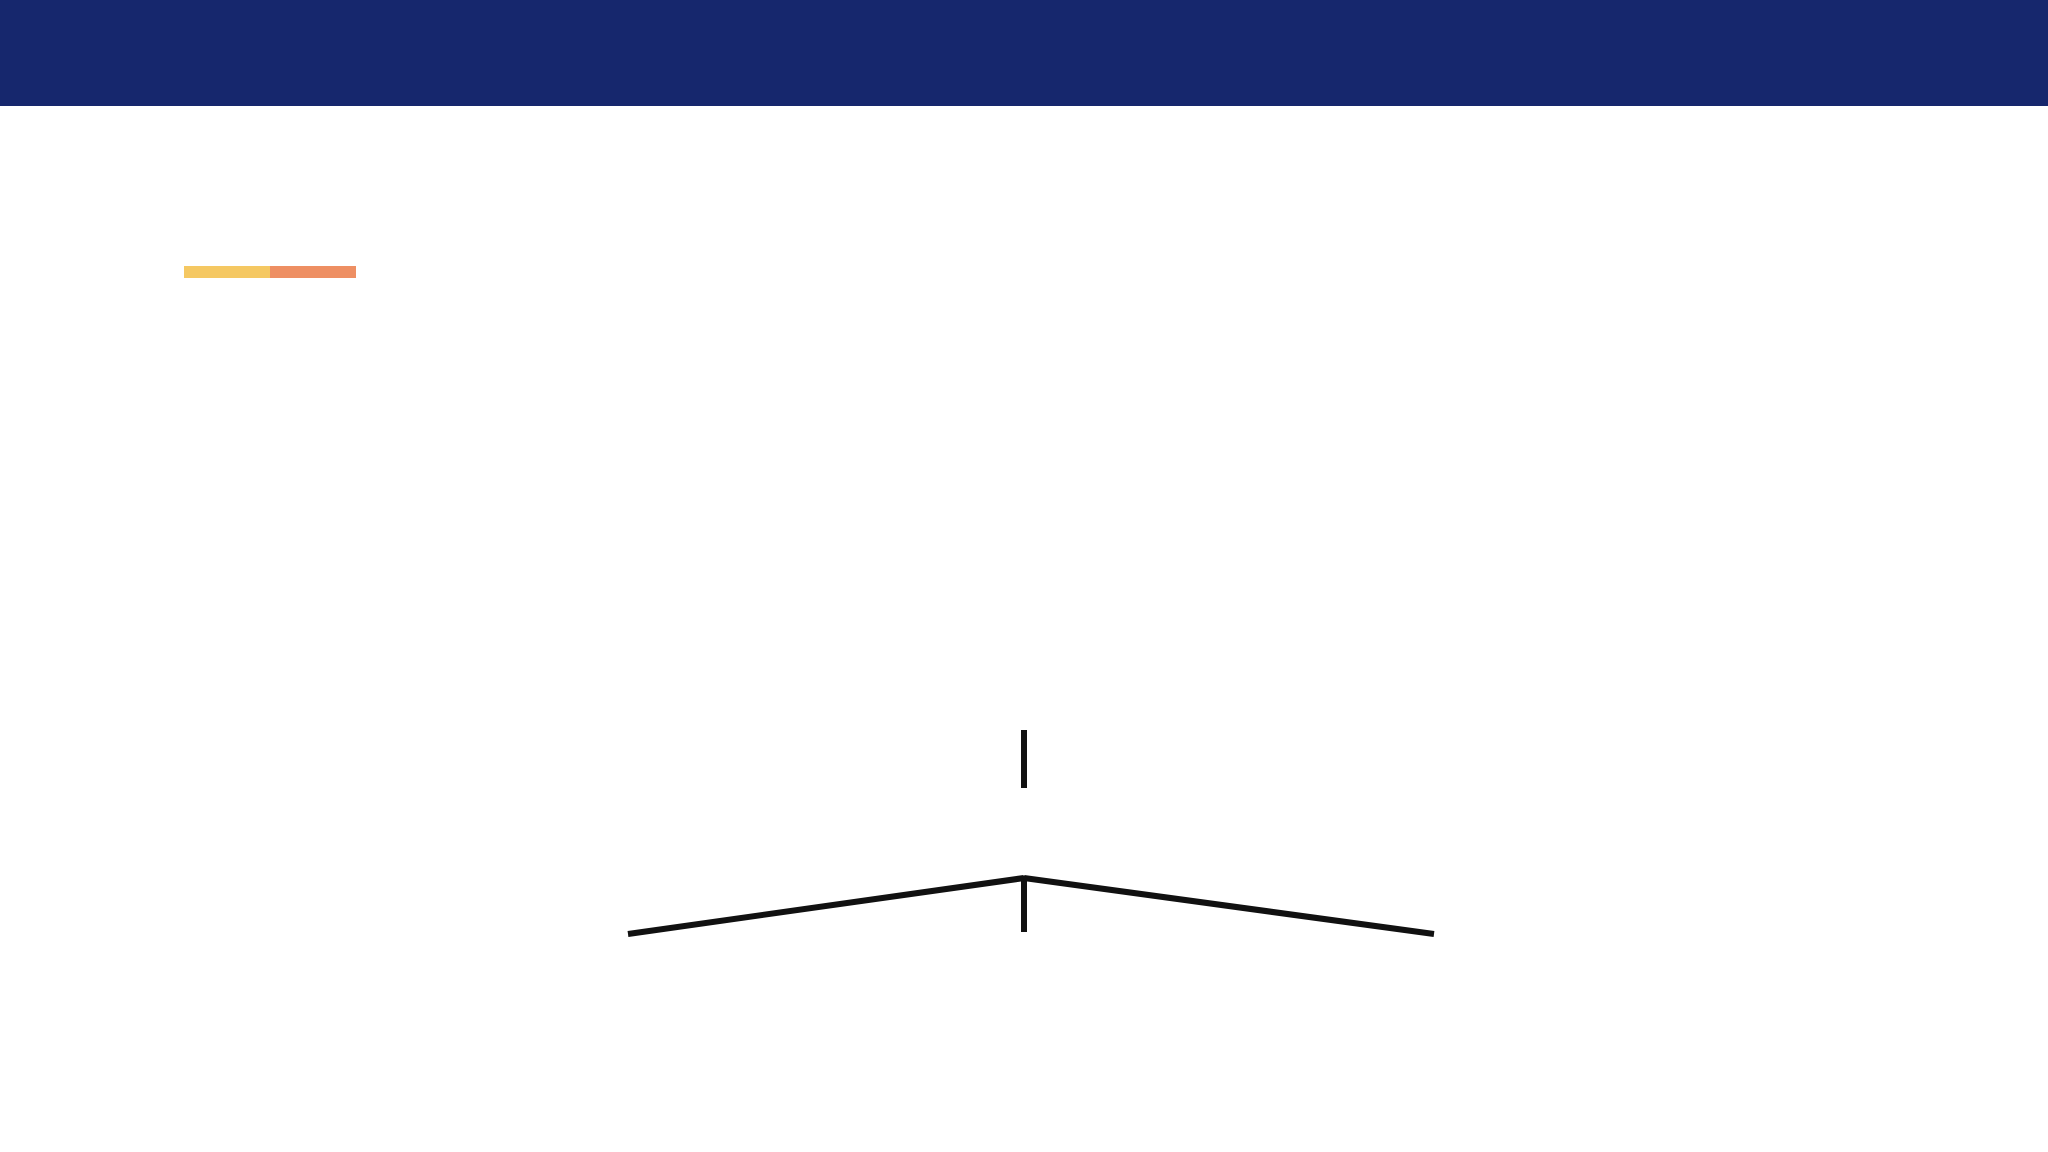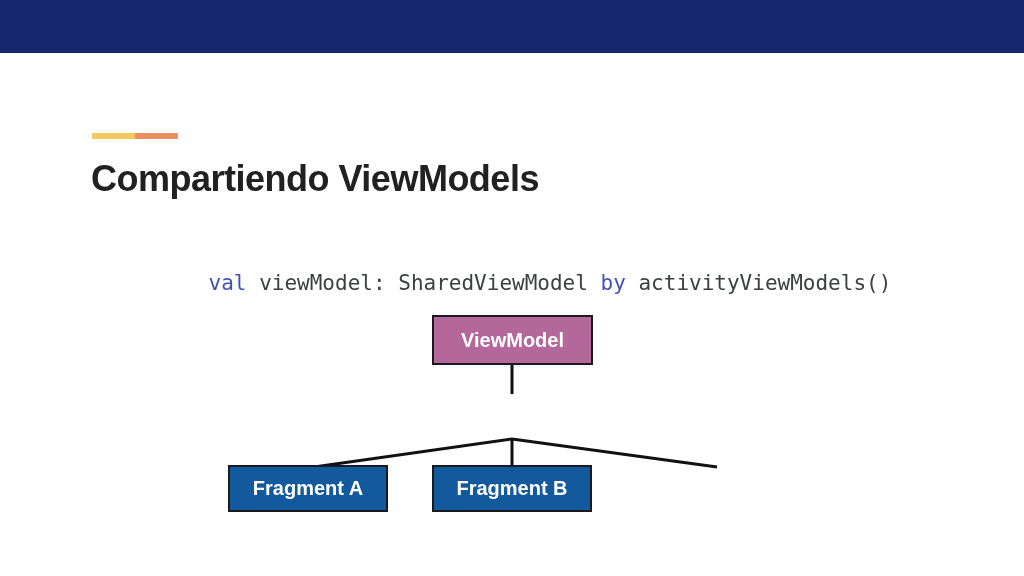--- a/index.html
+++ b/index.html
@@ -77,34 +77,27 @@
 
 <div class="slide">
 
   <div class="header-bar" style="background: rgb(22, 39, 109);"></div>
 
   <div class="accent-dashes">
     <div class="dash" style="background: rgb(245, 200, 98);"></div>
     <div class="dash" style="background: rgb(238, 143, 99);"></div>
   </div>
 
-  <h1 class="slide-title" style="color: rgb(33, 33, 33);">Compartiendo ViewModels</h1>
 
-  <div class="code-line" style="color: rgb(60, 64, 67);">
-    <span style="color: rgb(66, 83, 180);">val</span><span> viewModel: SharedViewModel </span><span style="color: rgb(66, 83, 180);">by</span><span> activityViewModels()</span>
-  </div>
 
   <svg class="diagram-lines" viewBox="0 0 1024 576" xmlns="http://www.w3.org/2000/svg">
     <line x1="512" y1="365" x2="512" y2="394" stroke="#111111" stroke-width="3"></line>
     <line x1="512" y1="438" x2="512" y2="466" stroke="#111111" stroke-width="3"></line>
     <line x1="512" y1="439" x2="314" y2="467" stroke="#111111" stroke-width="3"></line>
     <line x1="512" y1="439" x2="717" y2="467" stroke="#111111" stroke-width="3"></line>
   </svg>
 
-  <div class="node node-viewmodel" style="background: rgb(180, 103, 154);">ViewModel</div>
 
 
-  <div class="node node-fragment-a" style="background: rgb(19, 89, 157);">Fragment A</div>
 
-  <div class="node node-fragment-b" style="background: rgb(19, 89, 157);">Fragment B</div>
 
 
 </div>
 
 </body></html>

